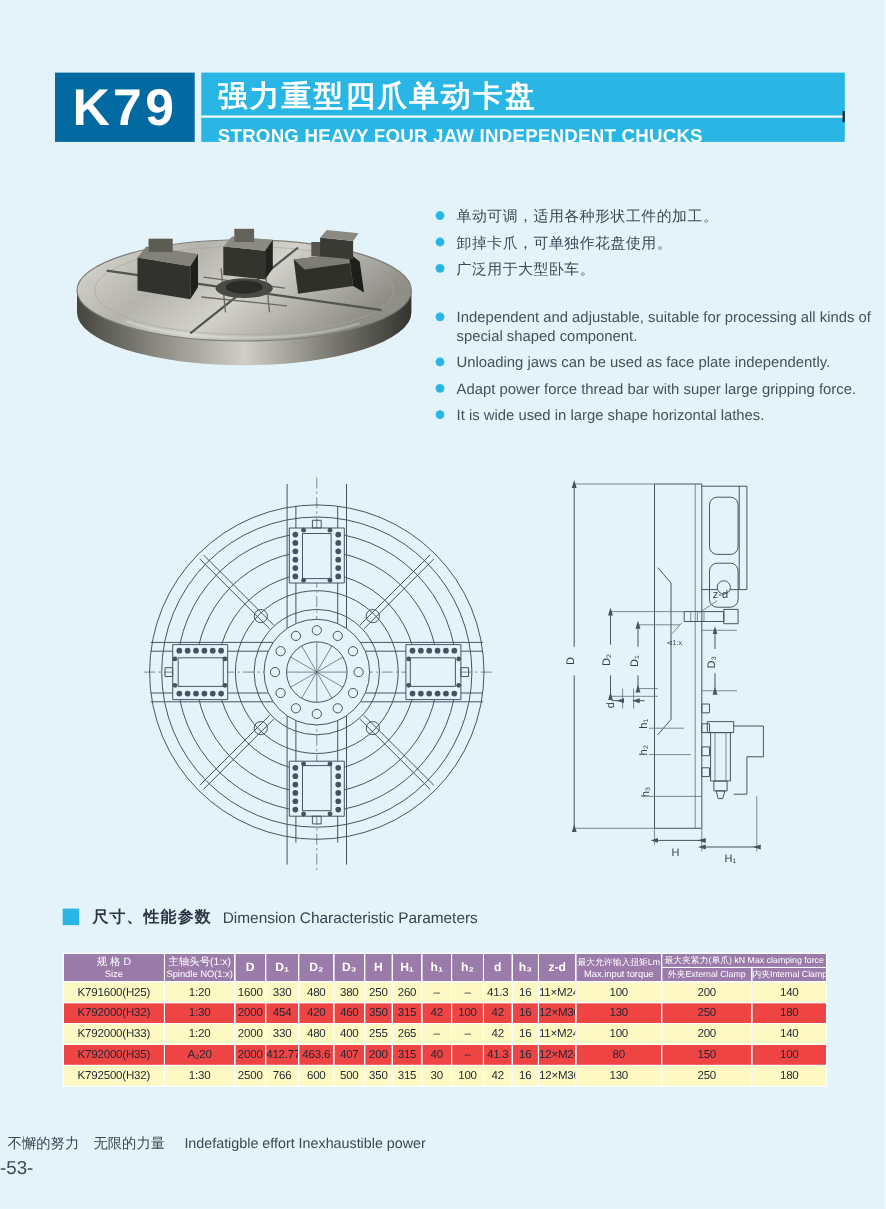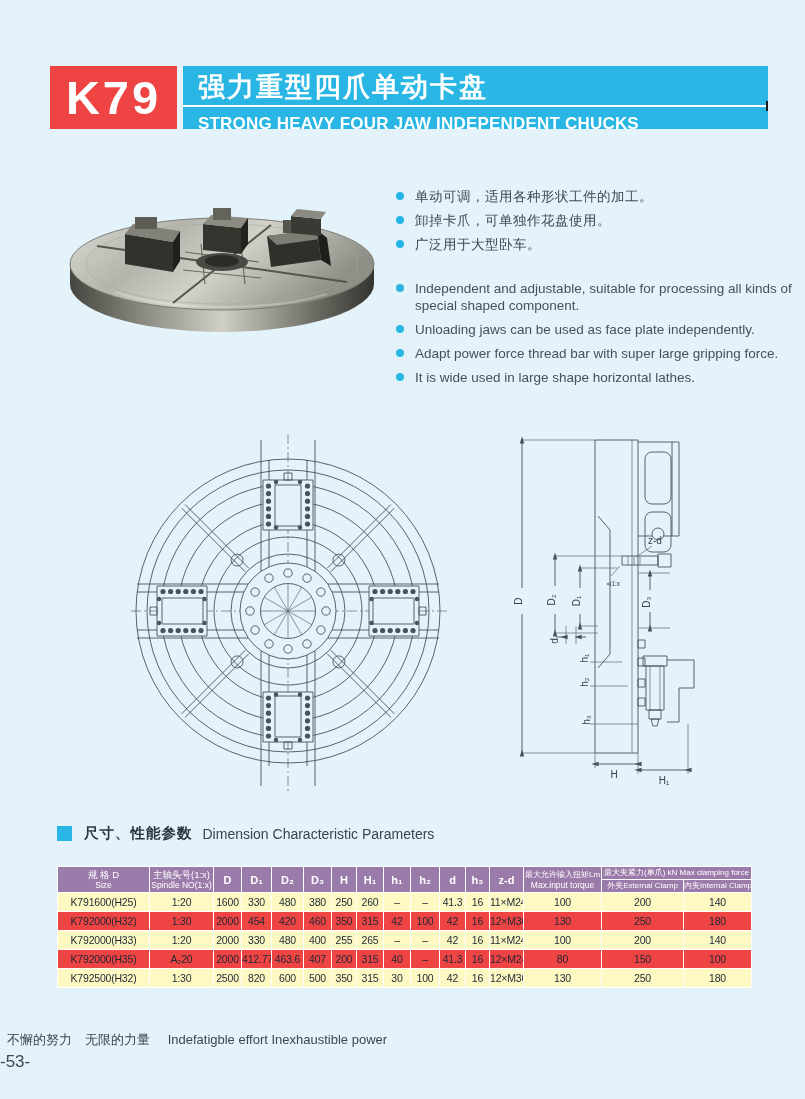--- a/index.html
+++ b/index.html
@@ -4,21 +4,21 @@
 <style>
   * { margin:0; padding:0; box-sizing:border-box; }
   html,body { background:#ffffff; }
   #page {
     position:relative; width:805px; height:1099px; margin:0 auto;
     background:#e4f2fa; font-family:"Liberation Sans", sans-serif; overflow:hidden;
   }
   
   .k79-box {
     position:absolute; left:50px; top:66px; width:127px; height:63px;
-    background:#ef4444; color:#fff; display:flex; align-items:center; justify-content:center;
+    background:#0369a1; color:#fff; display:flex; align-items:center; justify-content:center;
     font-size:47px; font-weight:bold; letter-spacing:3px;
   }
   .title-bar { position:absolute; left:183px; top:66px; width:585px; height:63px; background:#29b6e4; }
   .title-zh { position:absolute; left:15px; top:3px; font-size:27px; font-weight:bold; color:#fff; letter-spacing:2px; }
   .title-rule { position:absolute; left:0; top:39px; width:100%; height:2px; background:#fff; }
   .title-tick { position:absolute; right:0; top:35px; width:2px; height:10px; background:#1a1a1a; }
   .title-en { position:absolute; left:15px; top:48px; font-size:17px; font-weight:bold; color:#fff; letter-spacing:0.2px; }
   
   .photo { position:absolute; left:55px; top:172px; }
   
@@ -517,21 +517,21 @@
             <td>16</td>
             <td>12×M24</td>
             <td>80</td>
             <td>150</td>
             <td>100</td>
           </tr>
           <tr class="row-blue">
             <td>K792500(H32)</td>
             <td>1:30</td>
             <td>2500</td>
-            <td>820</td>
+            <td>766</td>
             <td>600</td>
             <td>500</td>
             <td>350</td>
             <td>315</td>
             <td>30</td>
             <td>100</td>
             <td>42</td>
             <td>16</td>
             <td>12×M36</td>
             <td>130</td>

